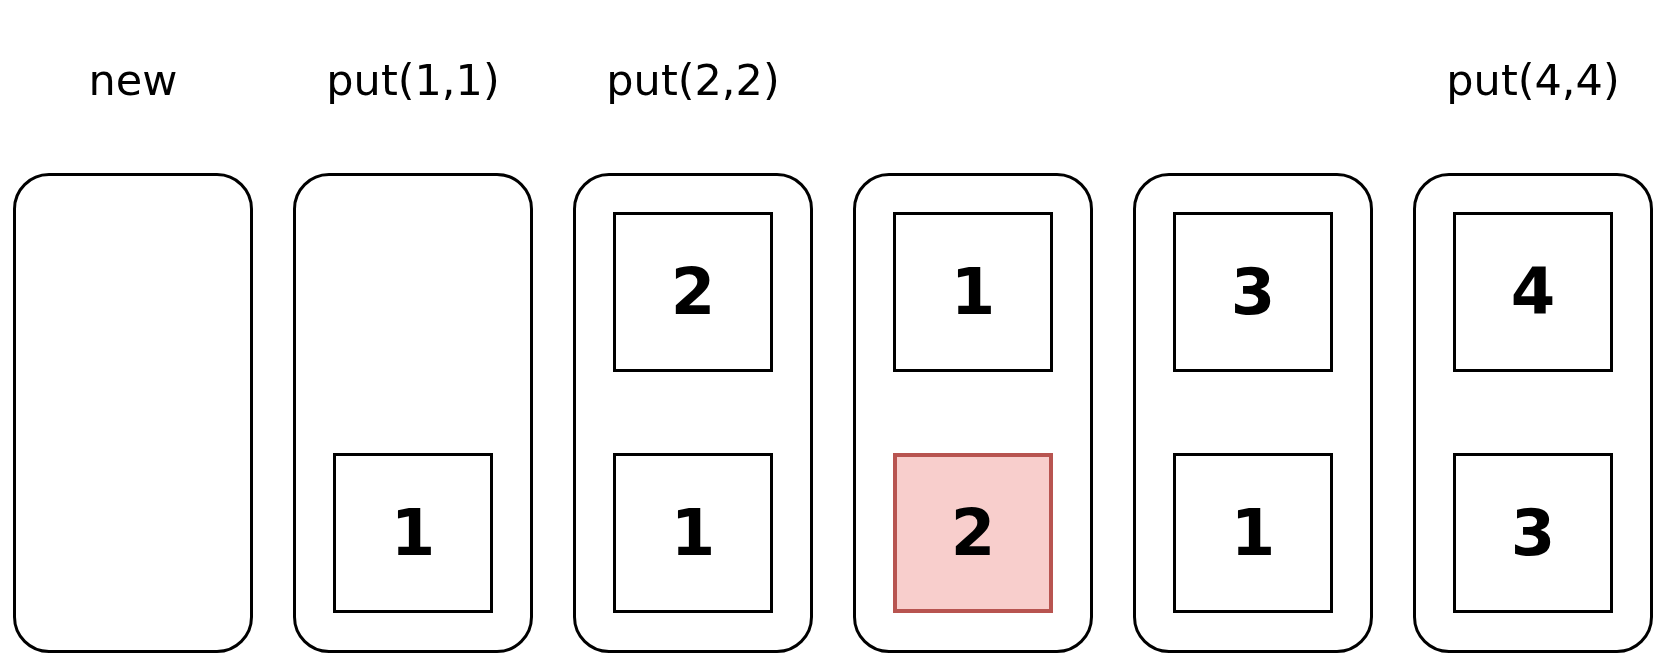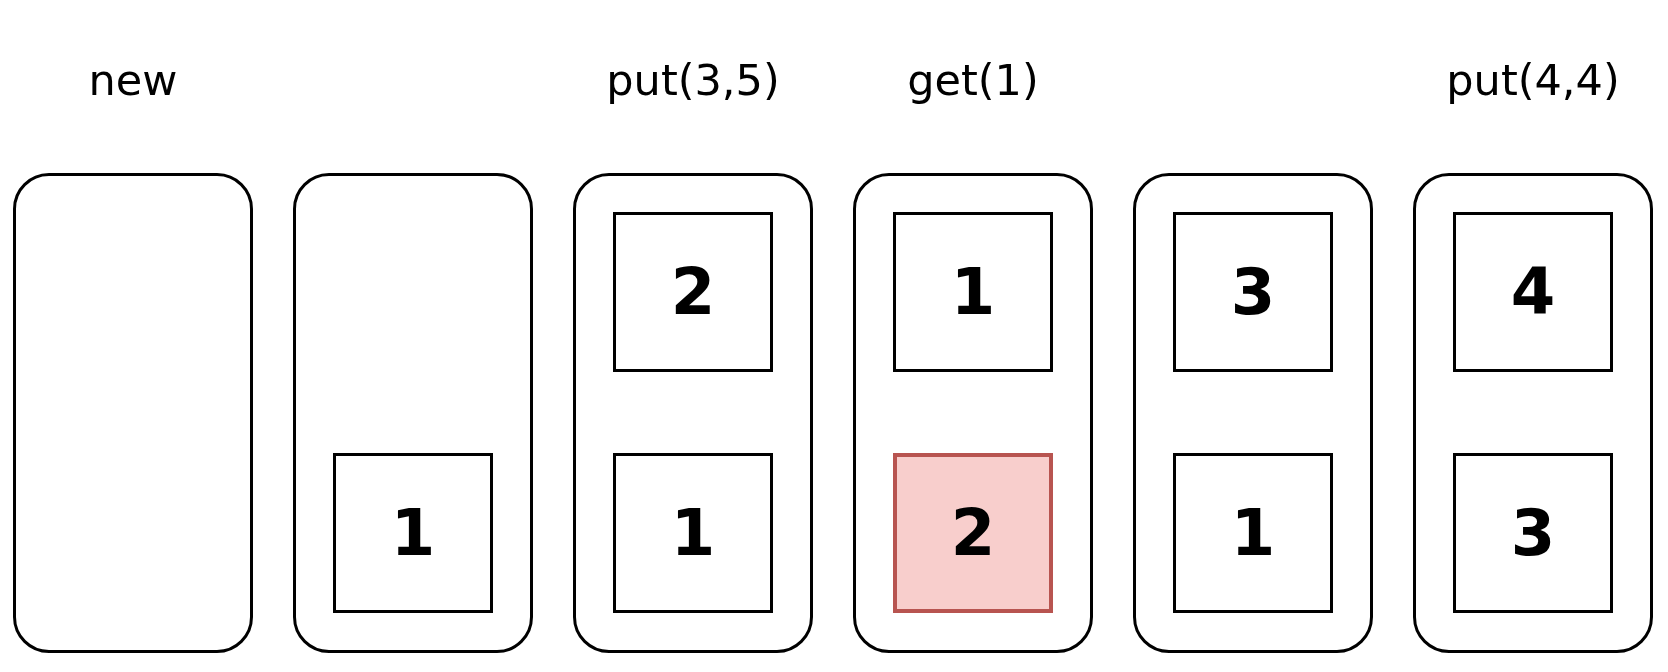--- a/index.html
+++ b/index.html
@@ -77,35 +77,35 @@
 </head>
 <body style="--stroke: #000000; --hl-fill: #f8cecc; --hl-stroke: #b85450;">
 
 <div class="stage" id="stage">
   <div class="col">
     <div class="label">new</div>
     <div class="cache"></div>
   </div>
 
   <div class="col">
+    <div class="label">put(1,1)</div>
     <div class="cache">
         <div class="slot bottom">1</div>
       </div>
   </div>
 
   <div class="col">
-    <div class="label">put(3,5)</div>
+    <div class="label">put(2,2)</div>
     <div class="cache">
         <div class="slot top">2</div>
         <div class="slot bottom">1</div>
       </div>
   </div>
 
   <div class="col">
-    <div class="label">get(1)</div>
     <div class="cache">
         <div class="slot top">1</div>
         <div class="slot bottom highlight">2</div>
       </div>
   </div>
 
   <div class="col">
     <div class="cache">
         <div class="slot top">3</div>
         <div class="slot bottom">1</div>

